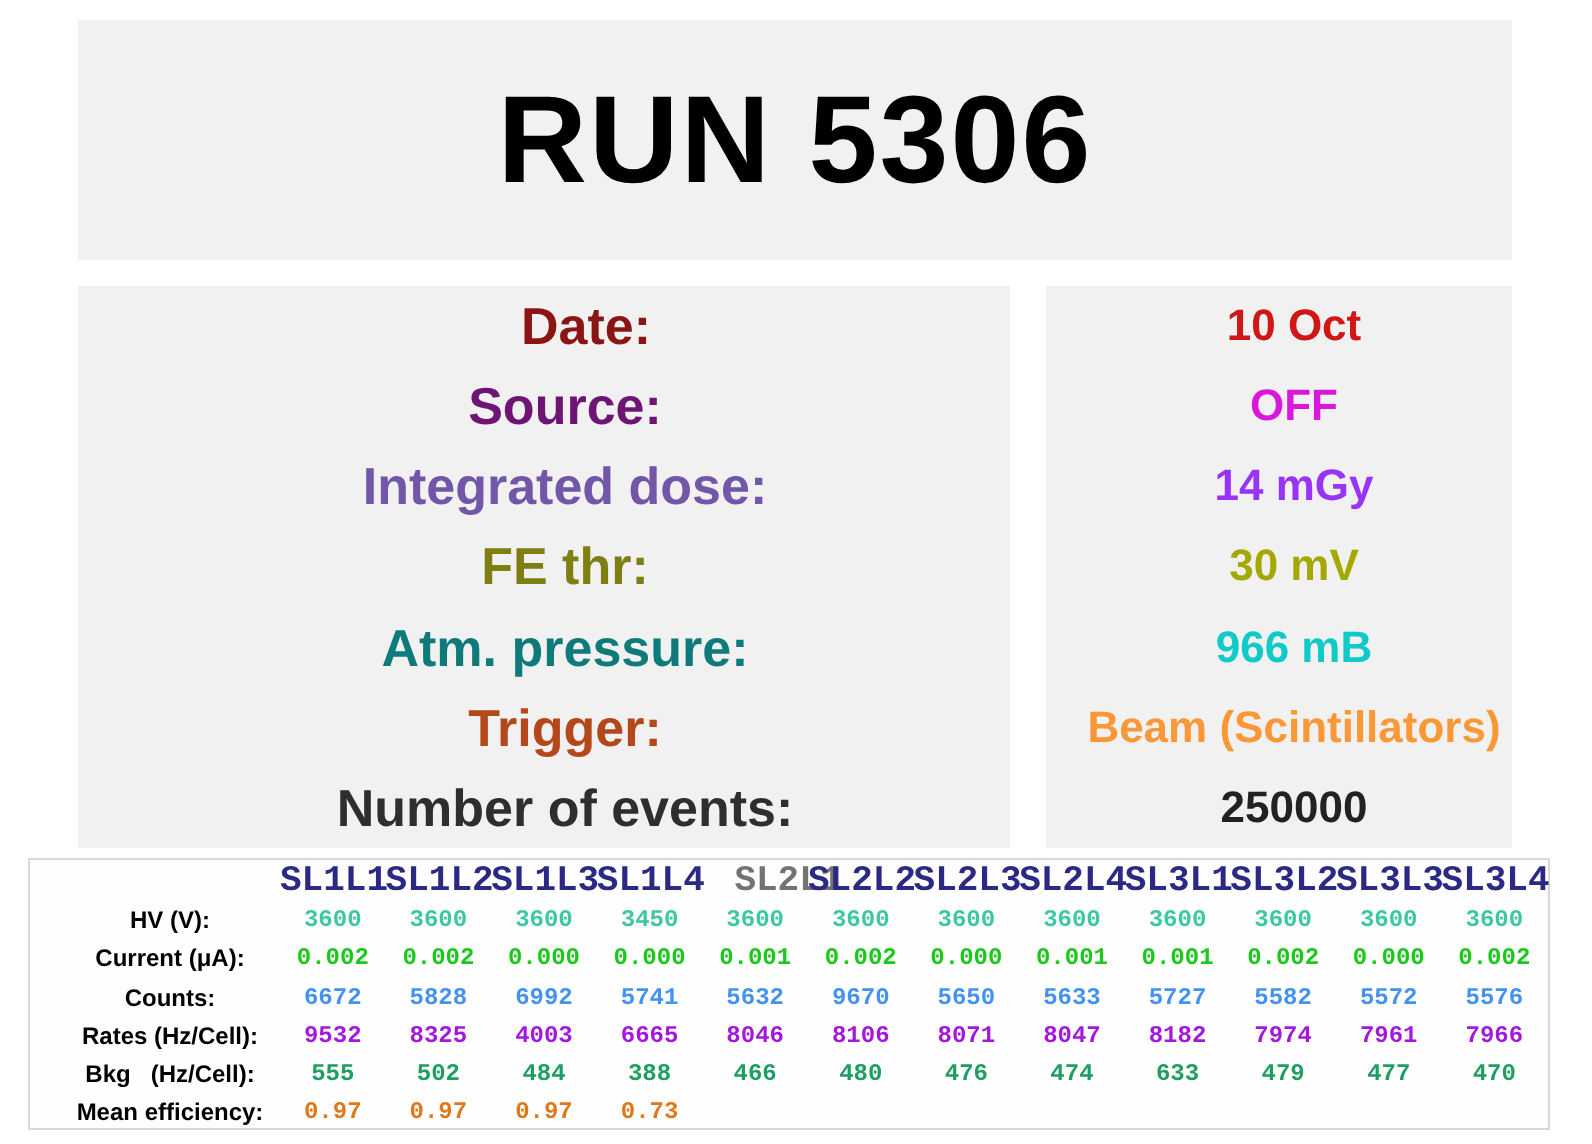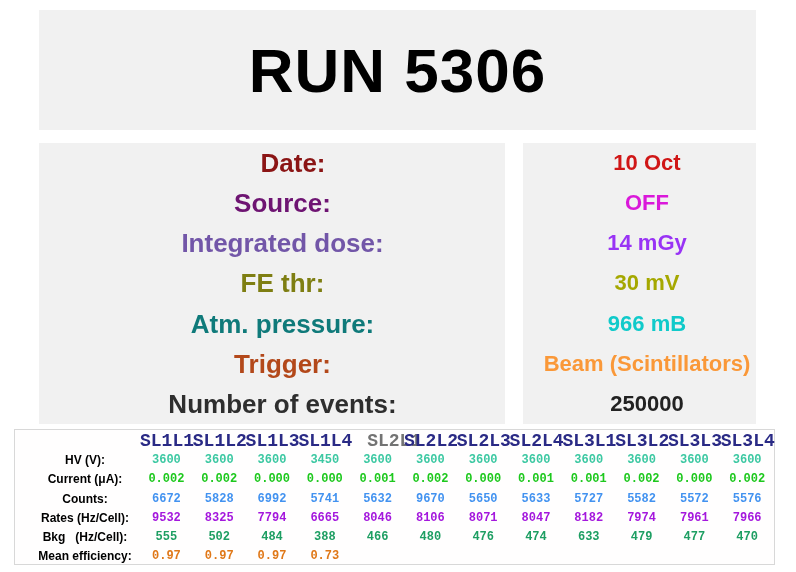--- a/index.html
+++ b/index.html
@@ -172,21 +172,21 @@
         <div class="table-value" style="color: rgb(66, 146, 240);">9670</div>
         <div class="table-value" style="color: rgb(66, 146, 240);">5650</div>
         <div class="table-value" style="color: rgb(66, 146, 240);">5633</div>
         <div class="table-value" style="color: rgb(66, 146, 240);">5727</div>
         <div class="table-value" style="color: rgb(66, 146, 240);">5582</div>
         <div class="table-value" style="color: rgb(66, 146, 240);">5572</div>
         <div class="table-value" style="color: rgb(66, 146, 240);">5576</div>
         <div class="table-row-label">Rates (Hz/Cell):</div>
         <div class="table-value" style="color: rgb(164, 23, 221);">9532</div>
         <div class="table-value" style="color: rgb(164, 23, 221);">8325</div>
-        <div class="table-value" style="color: rgb(164, 23, 221);">7794</div>
+        <div class="table-value" style="color: rgb(164, 23, 221);">4003</div>
         <div class="table-value" style="color: rgb(164, 23, 221);">6665</div>
         <div class="table-value" style="color: rgb(164, 23, 221);">8046</div>
         <div class="table-value" style="color: rgb(164, 23, 221);">8106</div>
         <div class="table-value" style="color: rgb(164, 23, 221);">8071</div>
         <div class="table-value" style="color: rgb(164, 23, 221);">8047</div>
         <div class="table-value" style="color: rgb(164, 23, 221);">8182</div>
         <div class="table-value" style="color: rgb(164, 23, 221);">7974</div>
         <div class="table-value" style="color: rgb(164, 23, 221);">7961</div>
         <div class="table-value" style="color: rgb(164, 23, 221);">7966</div>
         <div class="table-row-label">Bkg   (Hz/Cell):</div>

